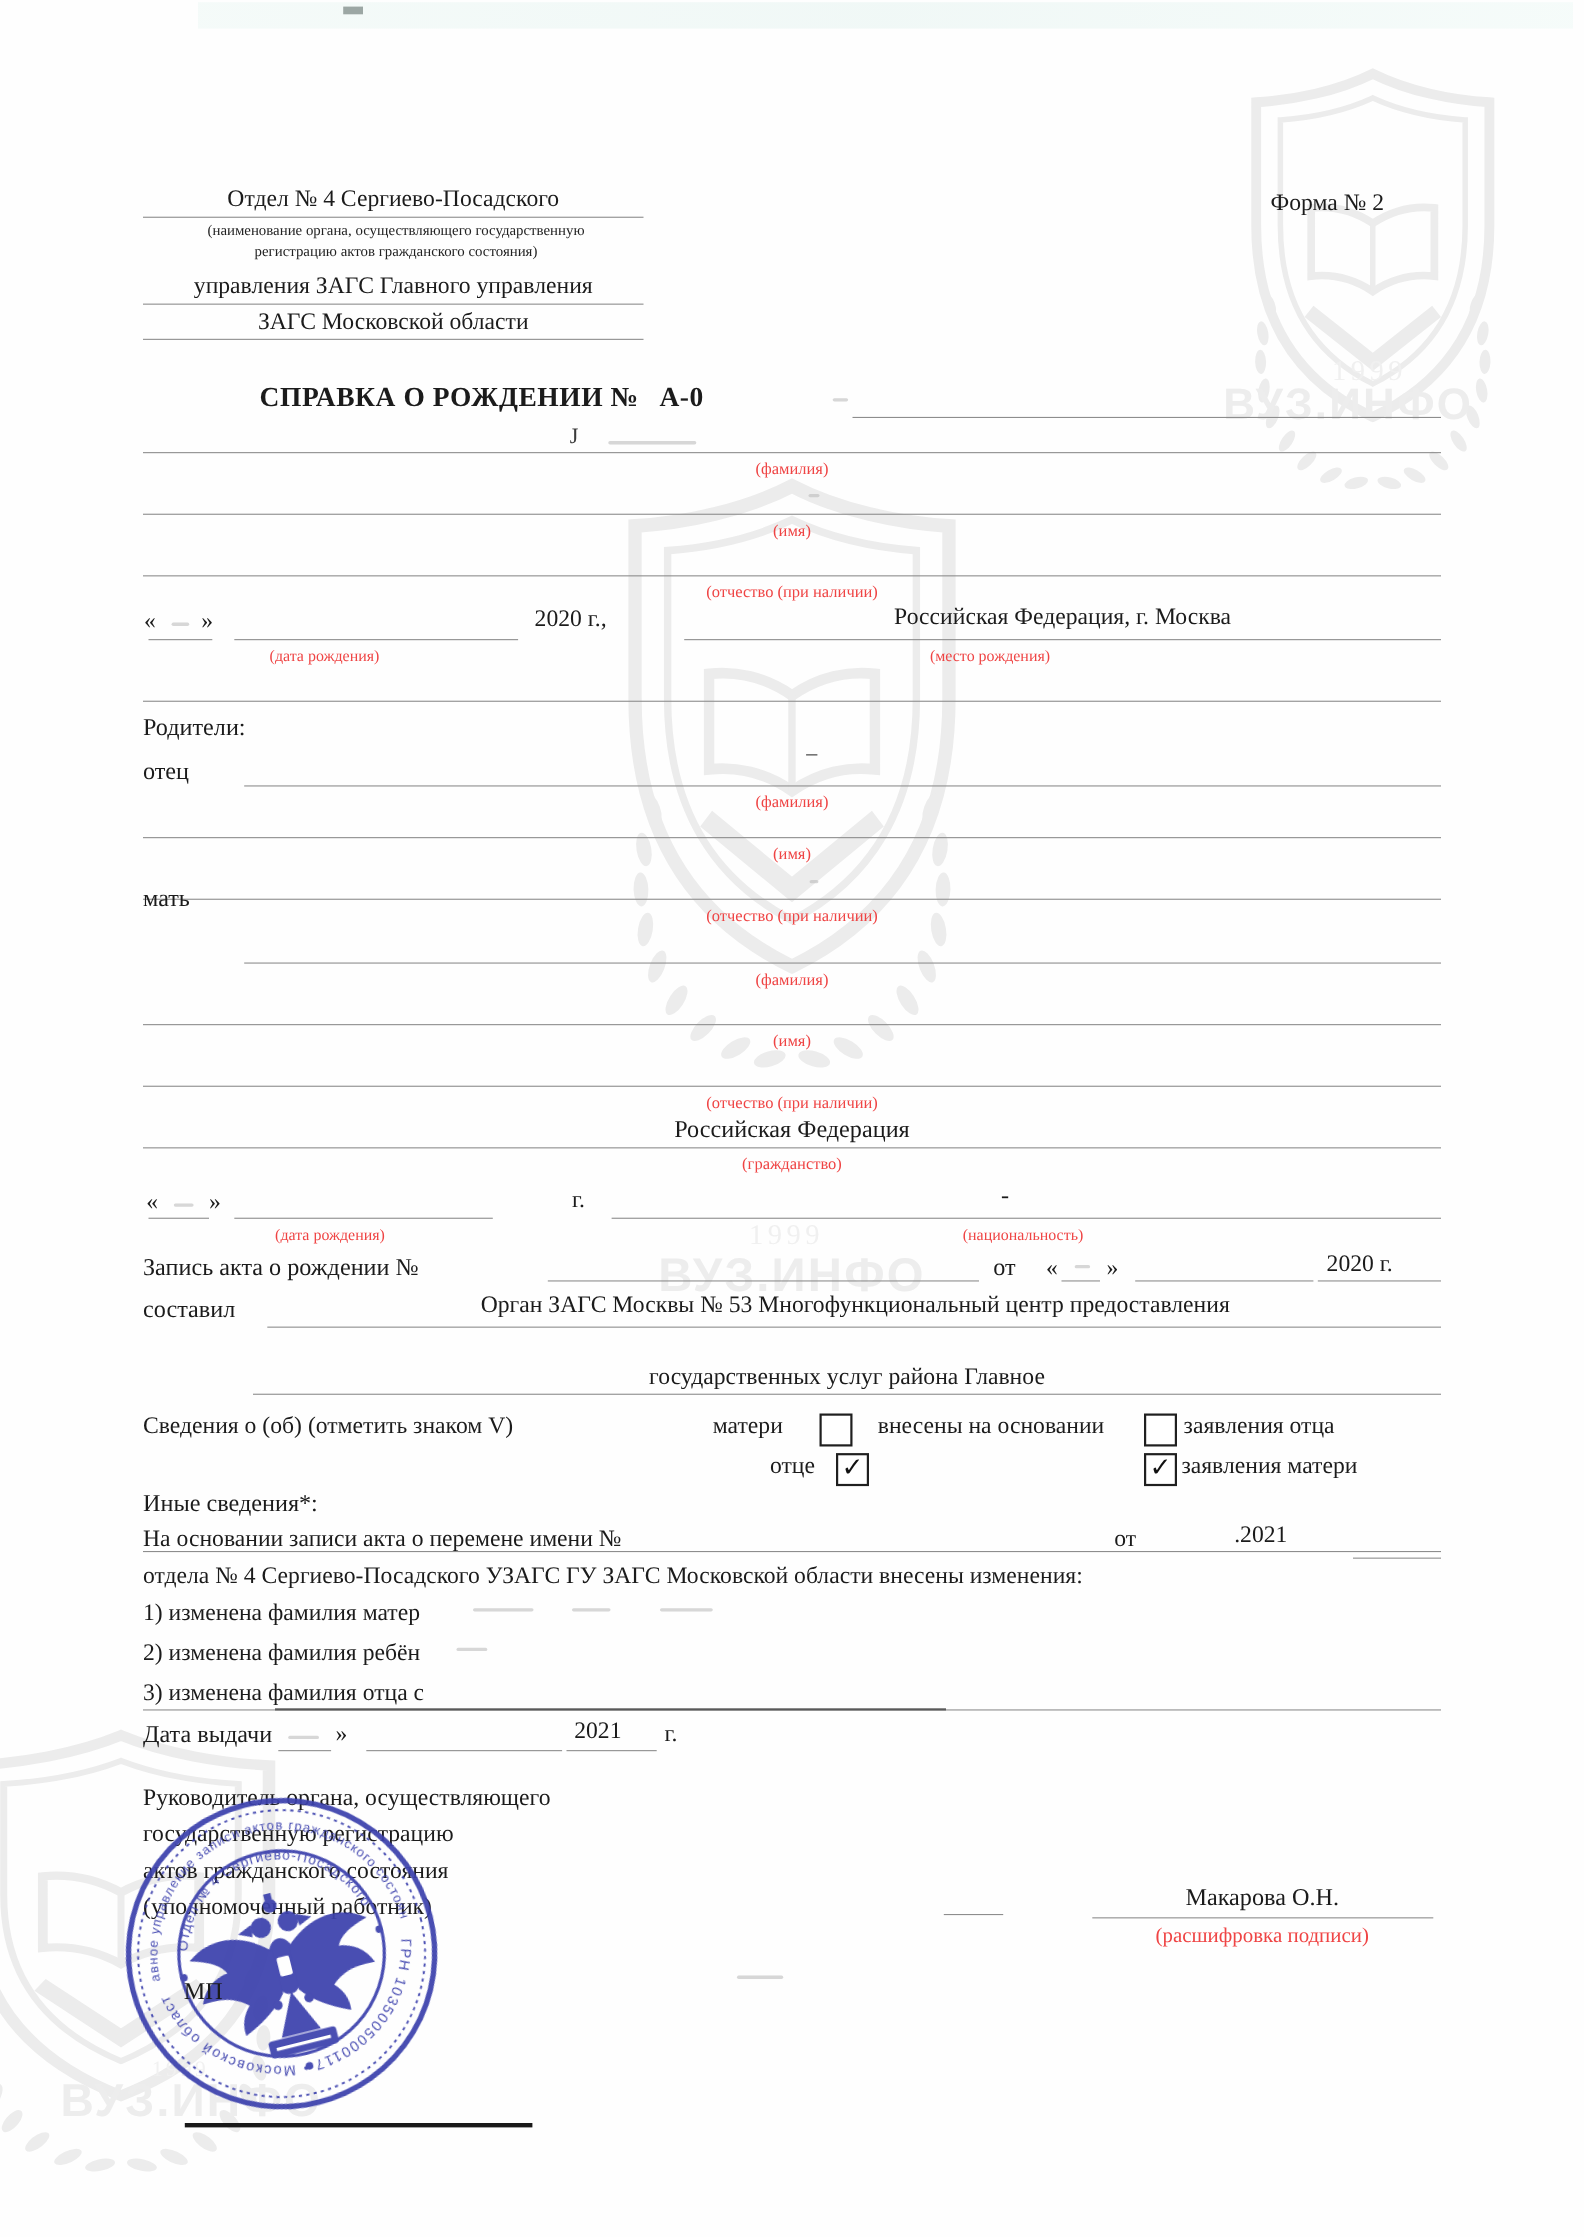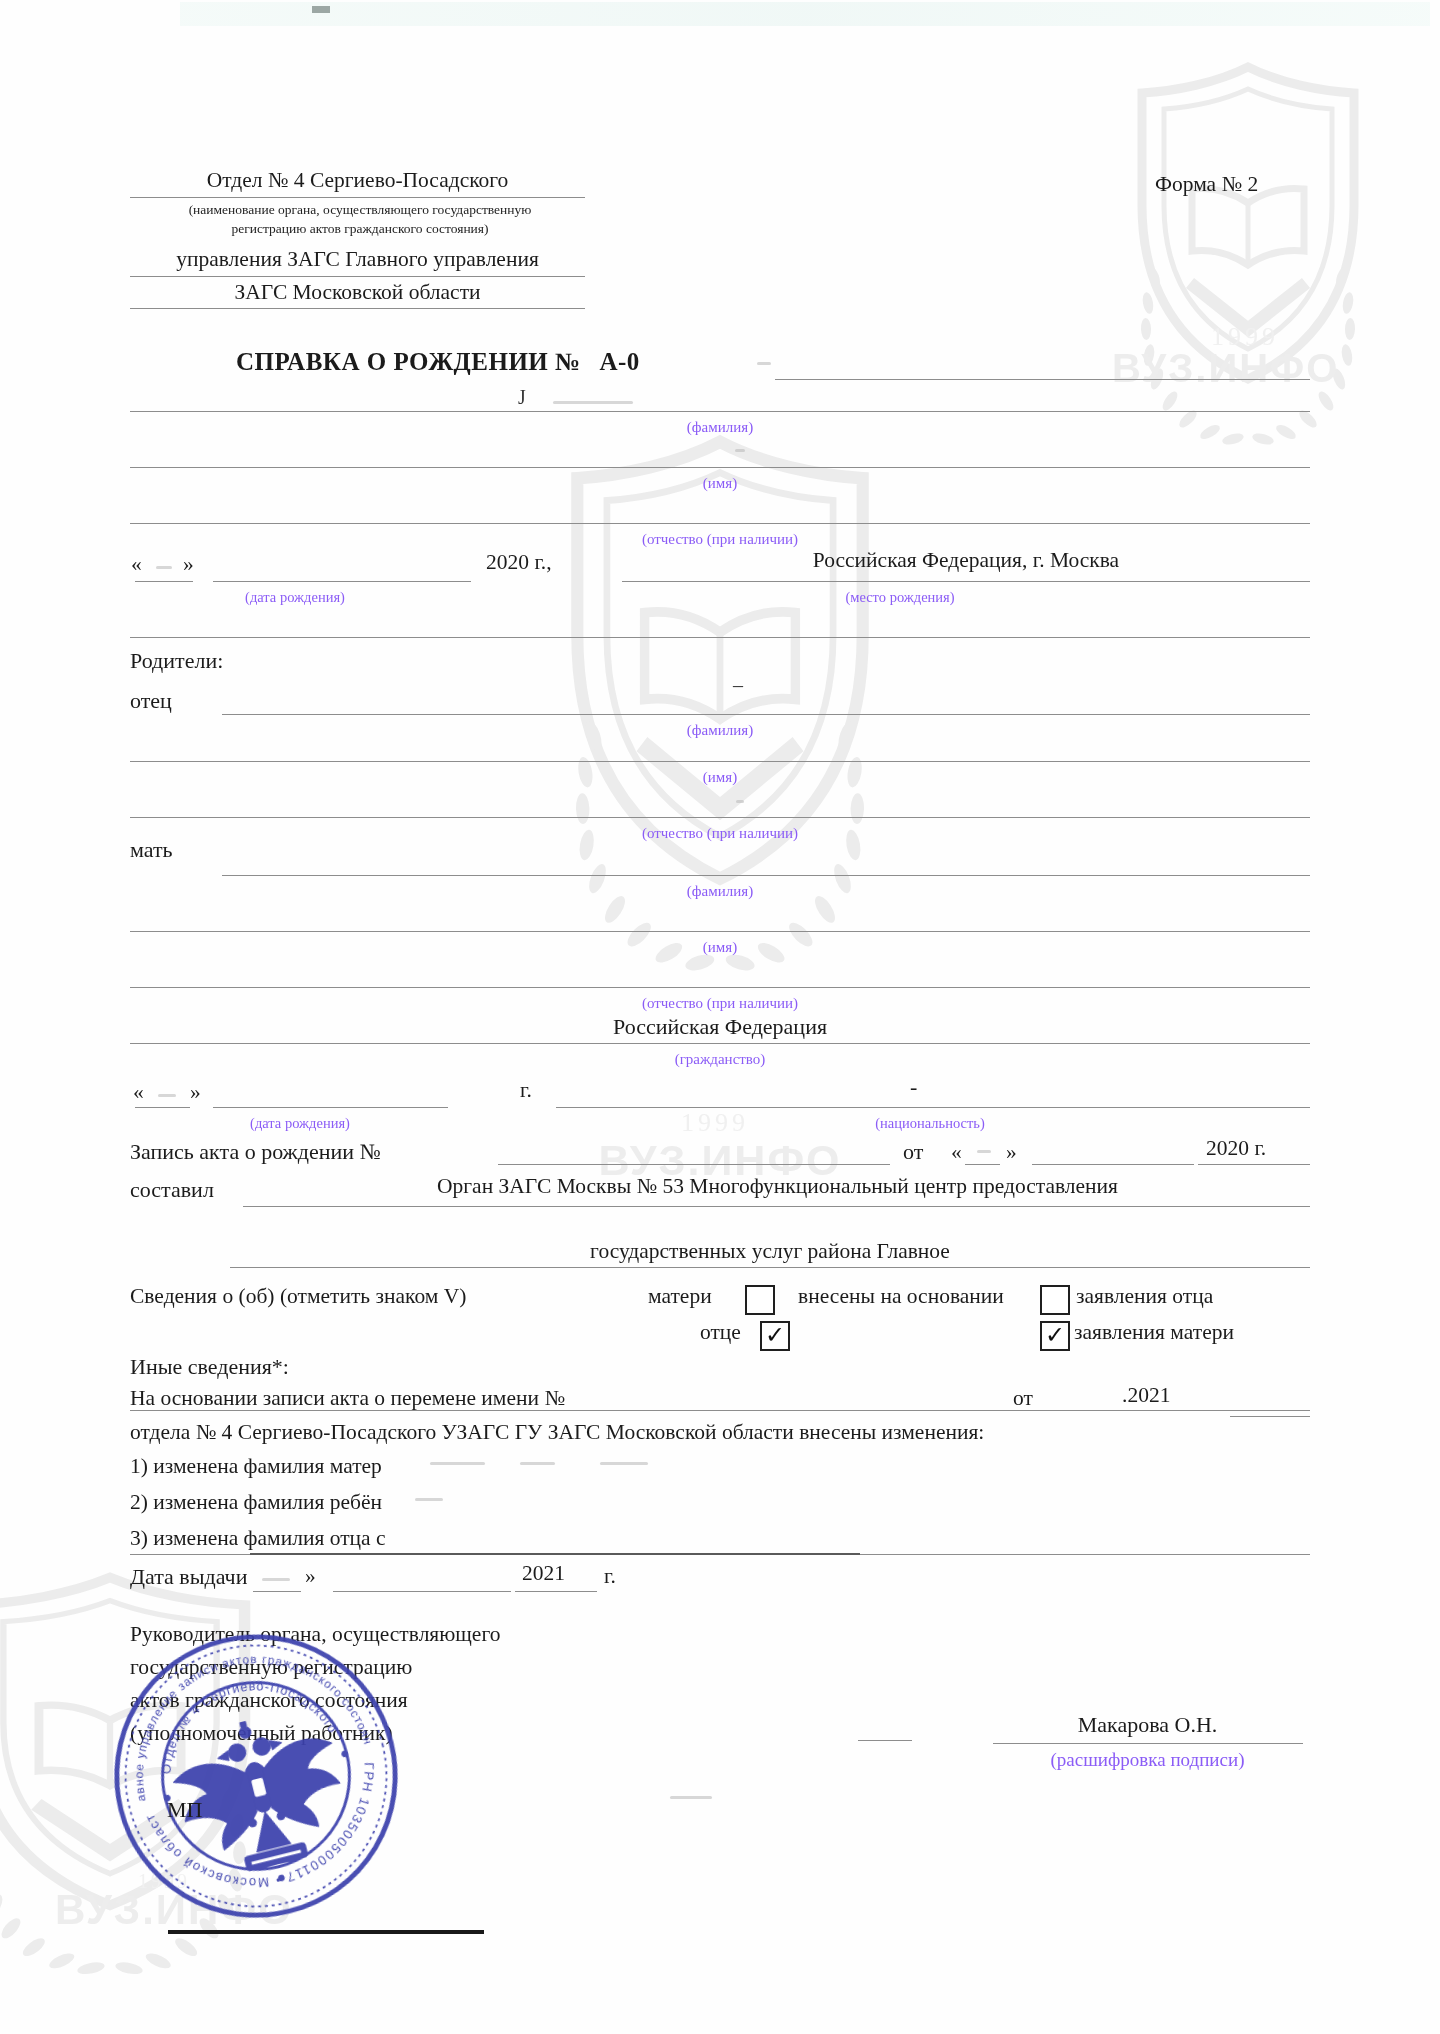--- a/index.html
+++ b/index.html
@@ -3,21 +3,21 @@
 <meta charset="utf-8">
 <style>
   html,body{margin:0;padding:0;background:#ffffff;}
   .page{position:relative;width:1440px;height:2034px;background:#fefefe;overflow:hidden;
         font-family:"Liberation Serif","DejaVu Serif",serif;color:#1b1b1b;}
   .abs{position:absolute;z-index:2;}
   .c{text-align:center;}
   .ul{position:absolute;z-index:2;height:0;border-top:1.5px solid #8d8d8d;}
   .ul.dark{border-top:2px solid #5a5a5a;}
   .ul.bar{border-top:4px solid #191919;}
-  .cap{font-size:15px;color:#8b5cf6;}
+  .cap{font-size:15px;color:#ef4444;}
   .capsm{font-size:13.5px;color:#222;}
   .t{font-size:21.5px;}
   .t2{font-size:22px;}
   .box{position:absolute;z-index:2;width:26px;height:26px;border:2.5px solid #1f1f1f;background:#fff;
        font-size:24px;line-height:24px;text-align:center;color:#111;}
   .smudge{position:absolute;z-index:1;height:3px;background:#bdbdbd;opacity:.6;border-radius:2px;}
   .wm{position:absolute;z-index:0;color:#ededed;}
   .wm-brand{font-family:"Liberation Sans","DejaVu Sans",sans-serif;font-weight:bold;letter-spacing:2px;}
   .stamp{position:absolute;z-index:3;filter:blur(.35px);opacity:.93;transform:rotate(-14deg);}
   .mp{position:absolute;z-index:4;}
@@ -132,21 +132,21 @@
   <div class="ul" style="left:222px;top:714px;width:1088px"></div>
   <div class="abs cap c" style="left:130px;top:722px;width:1180px">(фамилия)</div>
 
   <div class="ul" style="left:130px;top:761px;width:1180px"></div>
   <div class="abs cap c" style="left:130px;top:769px;width:1180px">(имя)</div>
 
   <div class="smudge" style="left:736px;top:800px;width:8px"></div>
   <div class="ul" style="left:130px;top:817px;width:1180px"></div>
   <div class="abs cap c" style="left:130px;top:825px;width:1180px">(отчество (при наличии)</div>
 
-  <div class="abs t2" style="left:130px;top:837px">мать</div>
+  <div class="abs t2" style="left:130px;top:804px">мать</div>
   <div class="ul" style="left:222px;top:875px;width:1088px"></div>
   <div class="abs cap c" style="left:130px;top:883px;width:1180px">(фамилия)</div>
 
   <div class="ul" style="left:130px;top:931px;width:1180px"></div>
   <div class="abs cap c" style="left:130px;top:939px;width:1180px">(имя)</div>
 
   <div class="ul" style="left:130px;top:987px;width:1180px"></div>
   <div class="abs cap c" style="left:130px;top:995px;width:1180px">(отчество (при наличии)</div>
 
   <div class="abs t2 c" style="left:130px;top:1014px;width:1180px">Российская Федерация</div>

